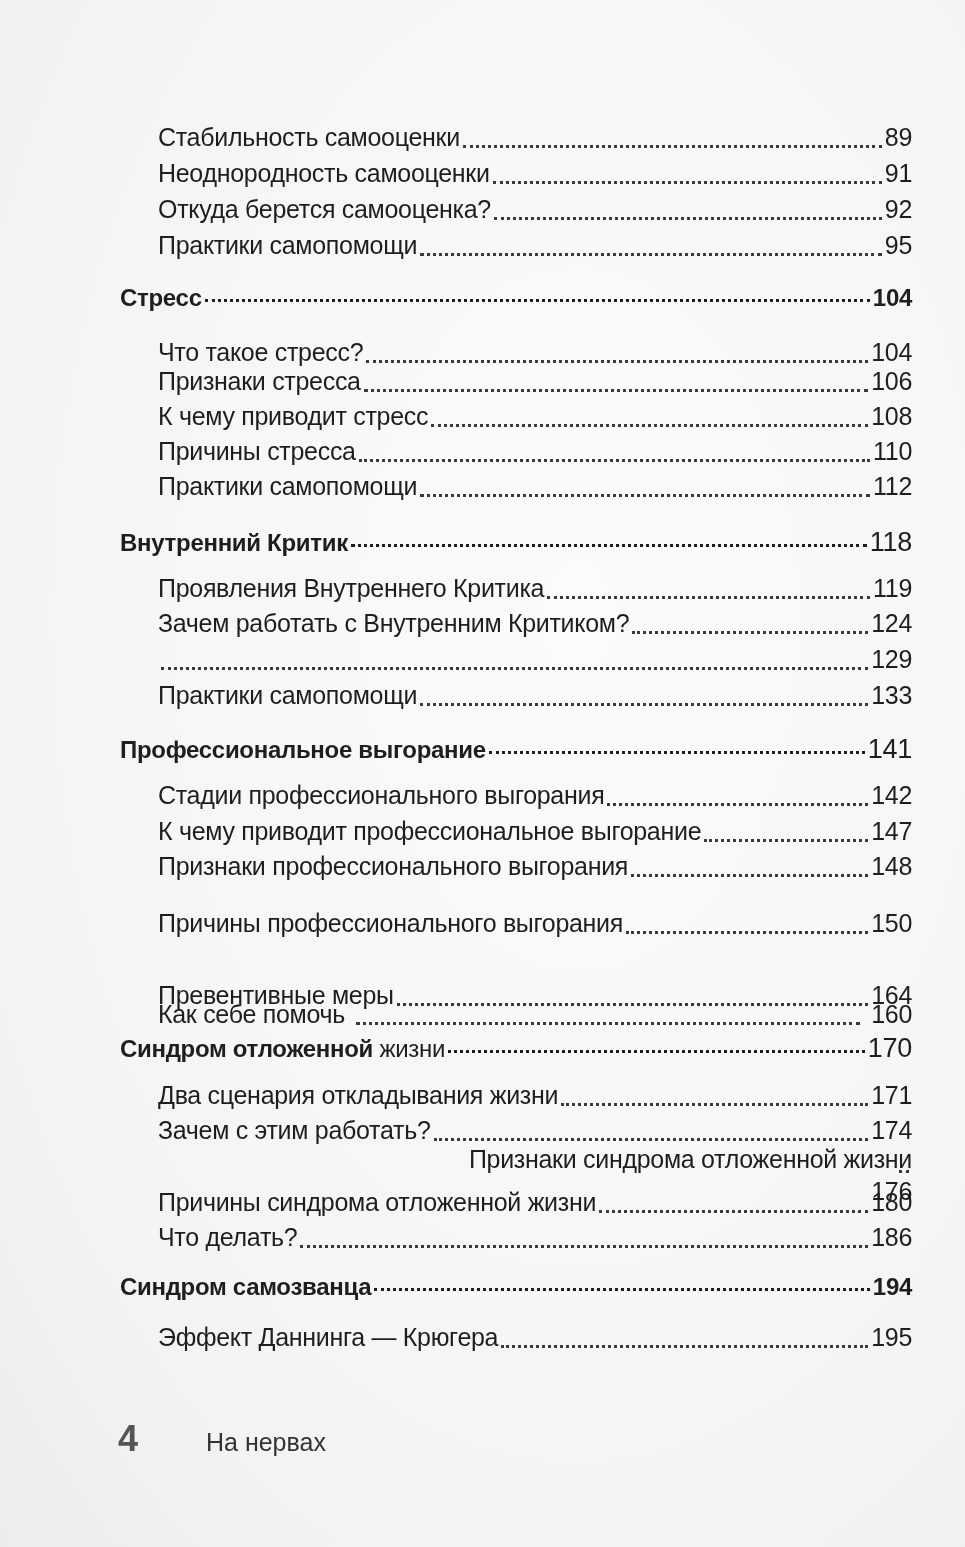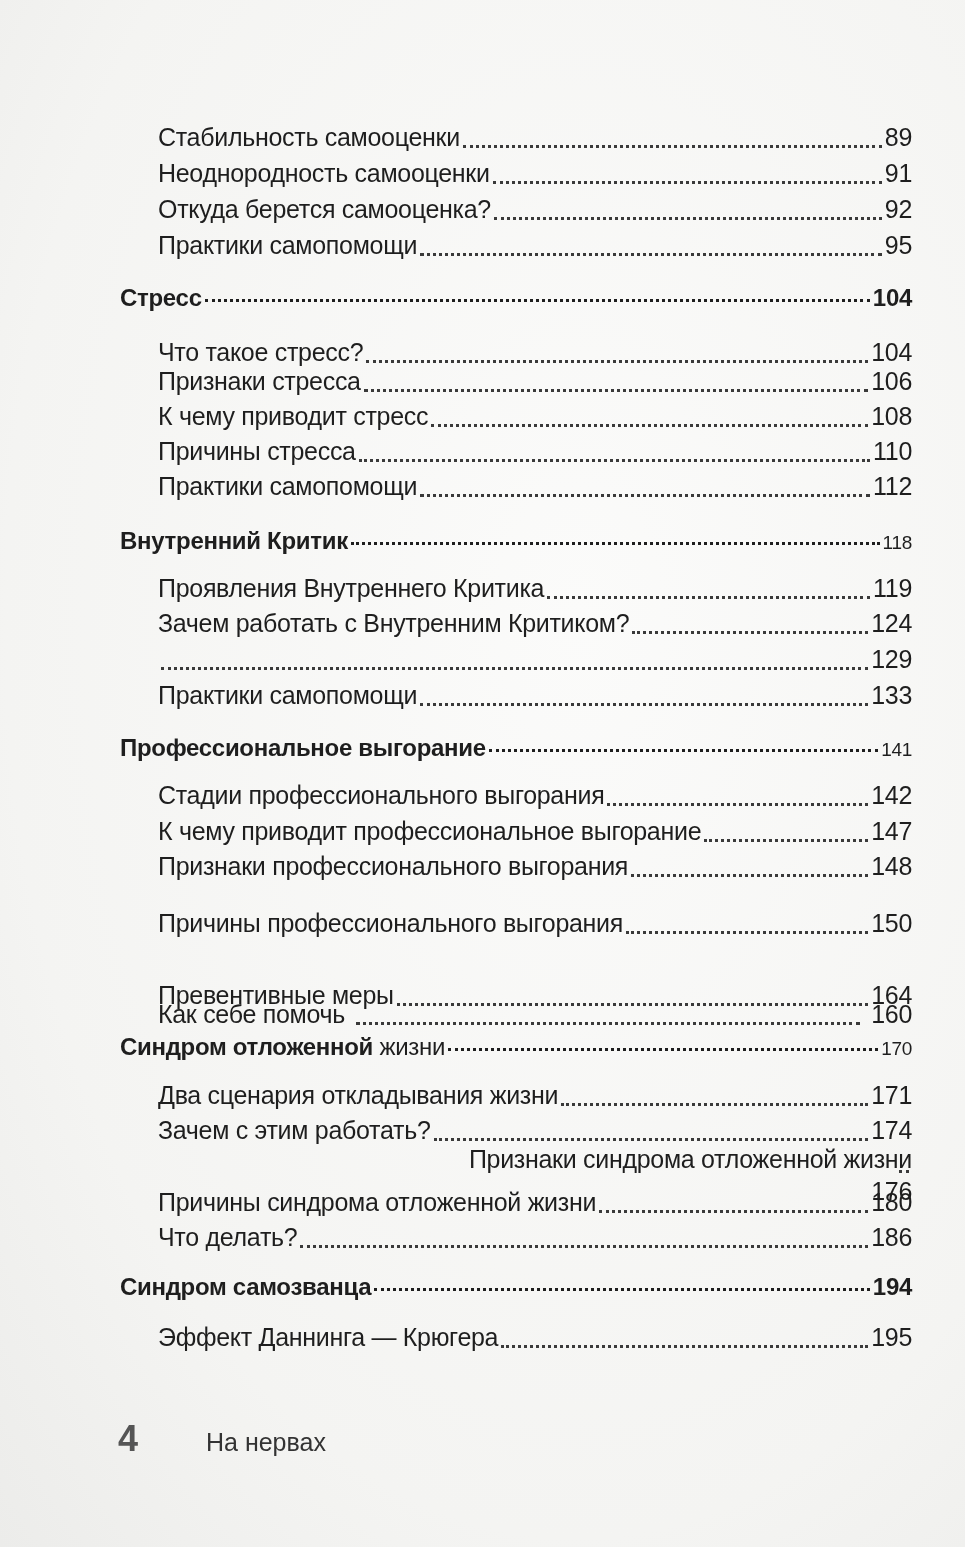--- a/index.html
+++ b/index.html
@@ -30,21 +30,21 @@
       flex: 1 1 auto;
       margin: 0 3px;
       border-bottom: 3px dotted #3a3a3a;
       transform: translateY(-4px);
       min-width: 10px;
       height: 0;
     }
     .row .page-num { flex: 0 0 auto; text-align: right; }
     .row.chapter { font-weight: bold; font-size: 24px; }
     .row.chapter .dots { border-bottom: 3px dotted #1e1e1e; }
-    .row.chapter .page-num.light { font-weight: normal; font-size: 19px; }
+    .row.chapter .page-num.light { font-weight: normal; font-size: 27px; }
     .row.sub { font-weight: normal; align-items: flex-end; }
     .normal { font-weight: normal; }
     .footer {
       position: absolute; left: 118px; top: 1418px;
       display: flex; align-items: baseline;
     }
     .footer .folio { font-size: 36px; font-weight: bold; color: #555; width: 88px; }
     .footer .running-title { font-size: 25px; color: #333; }
   </style>
 </head>

